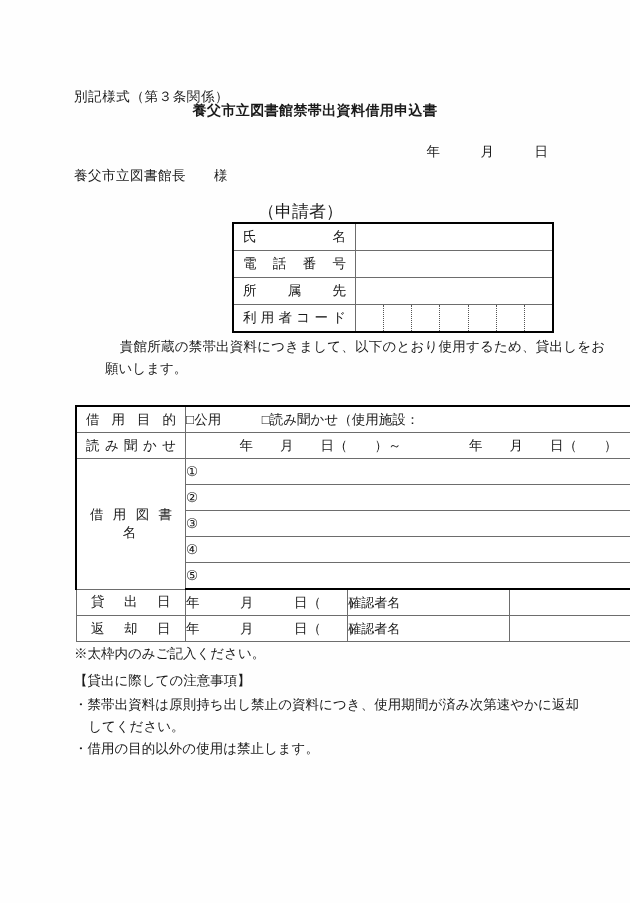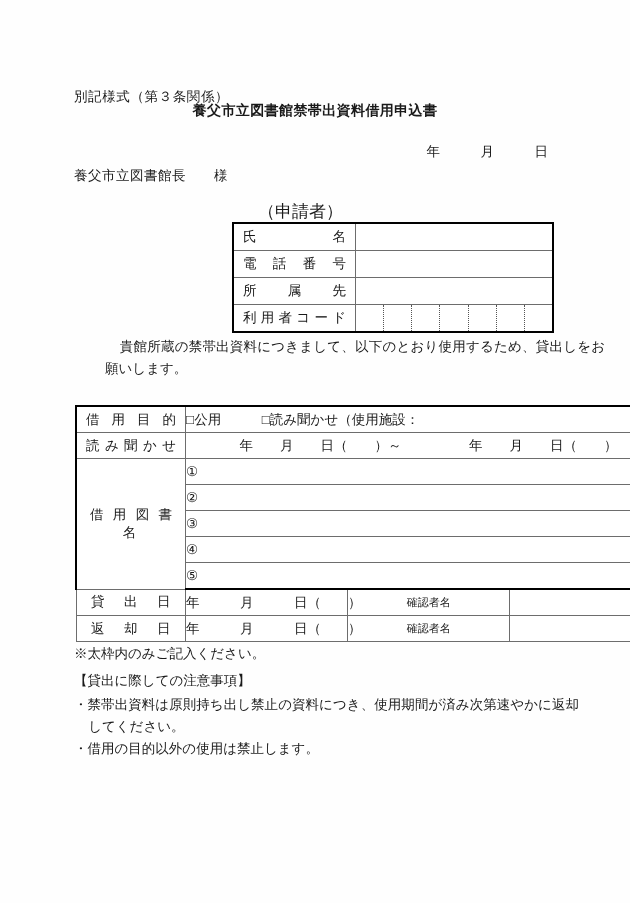--- a/index.html
+++ b/index.html
@@ -148,22 +148,22 @@
     text-align: center;
     vertical-align: middle;
   }
   .dateval-cell {
     text-align: center;
     white-space: pre;
     font-size: 13.5px;
   }
   #main-table td.confirm-k {
     width: 70px;
-    text-align: center;
-    font-size: 11px;
+    text-align: left;
+    font-size: 13px;
   }
   #main-table td.confirm-v { }
 
   
   #table-note {
     left: 74px; top: 645px;
     font-size: 13.5px;
   }
   #notice-block {
     left: 74px; top: 670px;

